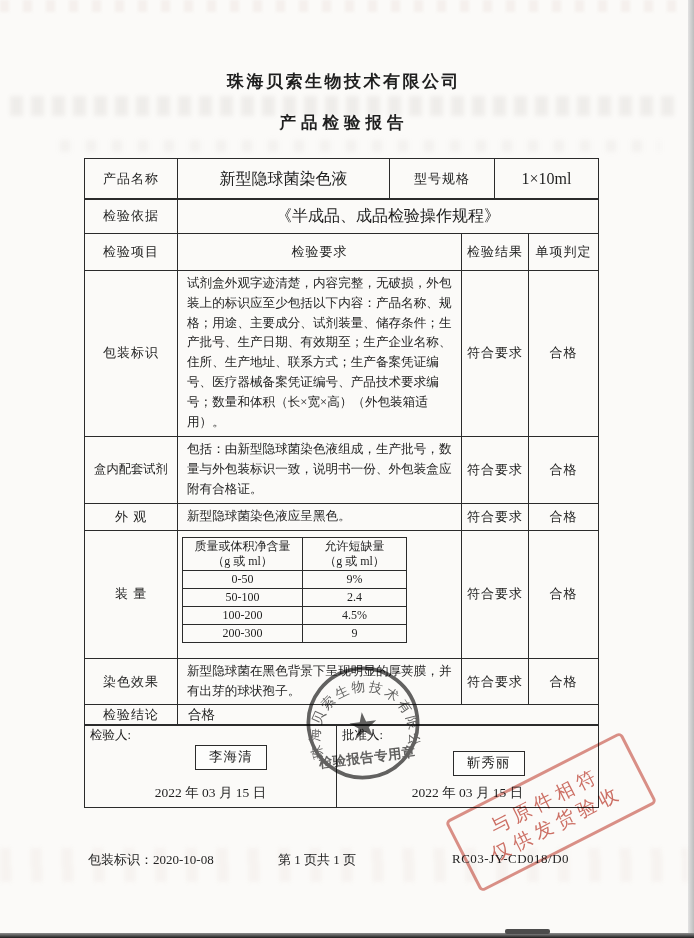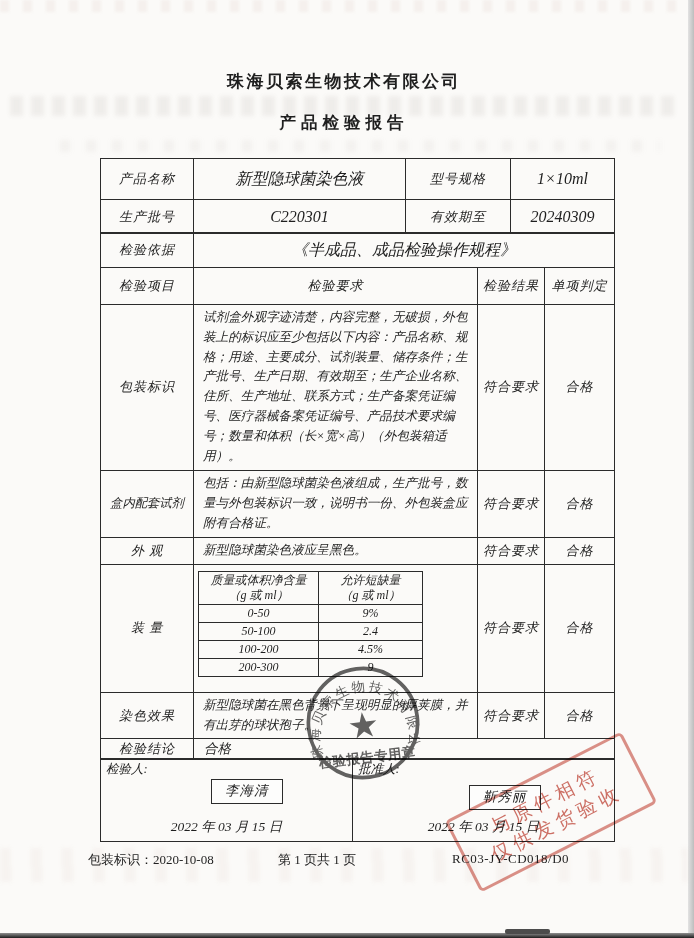--- a/index.html
+++ b/index.html
@@ -22,21 +22,21 @@
     background:repeating-linear-gradient(90deg,rgba(140,130,125,.14) 0 13px,transparent 13px 21px);
     filter:blur(2.2px);opacity:.75;}
   .ghost-band2{position:absolute;left:60px;top:140px;width:600px;height:12px;
     background:repeating-linear-gradient(90deg,rgba(150,140,135,.08) 0 10px,transparent 10px 26px);filter:blur(2.5px);}
 
   .title1{position:absolute;left:0;top:70px;width:688px;text-align:center;
     font-size:17px;font-weight:bold;letter-spacing:2.5px;}
   .title2{position:absolute;left:0;top:112px;width:688px;text-align:center;
     font-size:16.5px;font-weight:bold;letter-spacing:5px;}
 
-  .doc-tables{position:absolute;left:100px;top:158px;width:514px;font-style:italic;}
+  .doc-tables{position:absolute;left:84px;top:158px;width:514px;}
   table{border-collapse:collapse;table-layout:fixed;width:514px;}
   table+table{margin-top:-1.6px;}
   td{border:1.6px solid #2b2b2b;vertical-align:middle;overflow:hidden;}
   .lbl{text-align:center;font-size:13px;letter-spacing:1px;}
   .val{text-align:center;font-size:16px;}
   .hdr{text-align:center;font-size:13px;font-weight:normal;letter-spacing:1px;}
   .req{text-align:left;padding:3px 8px 3px 9px;font-size:12.6px;line-height:1.58;}
   .concl-val{text-align:left;padding-left:10px;font-size:13.5px;}
 
   .inner-table{width:224px;margin:5px 0 5px 3px;}
@@ -86,26 +86,20 @@
         <col style="width:212px">
         <col style="width:105px">
         <col style="width:104px">
       </colgroup>
     <tbody>
         <tr style="height:41px">
       <td class="lbl">产品名称</td>
       <td class="val">新型隐球菌染色液</td>
       <td class="lbl">型号规格</td>
       <td class="val">1×10ml</td>
-    </tr>
-    <tr style="height:34px">
-      <td class="lbl">生产批号</td>
-      <td class="val">C220301</td>
-      <td class="lbl">有效期至</td>
-      <td class="val">20240309</td>
     </tr>
   </tbody>
     </table>
 
   <table>
     <colgroup>
         <col style="width:93px">
         <col style="width:421px">
       </colgroup>
     <tbody>

